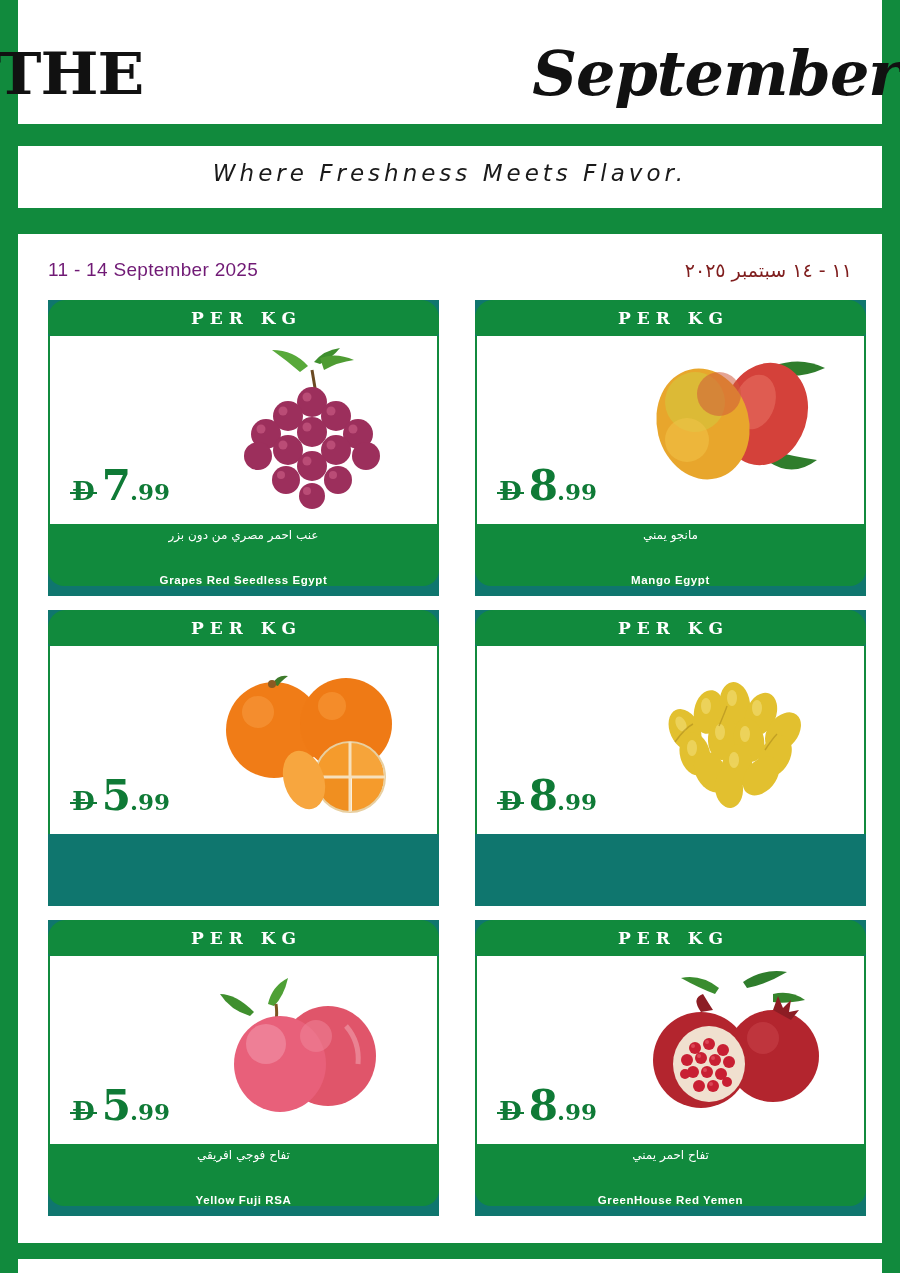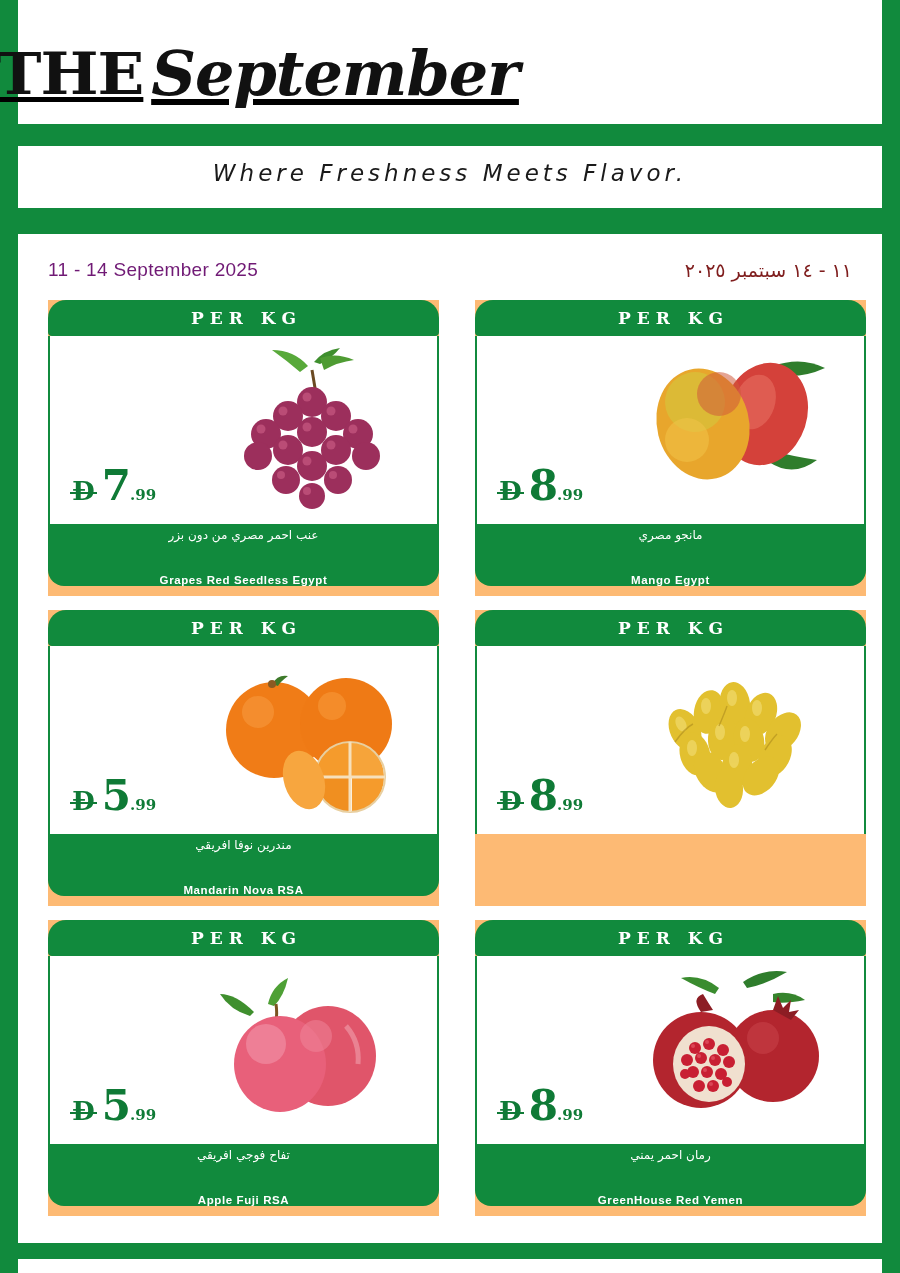--- a/index.html
+++ b/index.html
@@ -27,23 +27,22 @@
     background: #118a3d;
   }
 
   .brand {
     position: absolute;
     left: 0; right: 0;
     top: 34px;
     height: 80px;
     display: flex;
     align-items: center;
-    justify-content: flex-start;
+    justify-content: space-between;
     gap: 12px;
-    text-decoration: underline;
   }
   .brand-the {
     font-family: "DejaVu Serif", serif;
     font-weight: 700;
     font-size: 58px;
     letter-spacing: -1px;
     color: #111111;
     line-height: 1;
     transform: scaleX(1.06);
   }
@@ -116,21 +115,21 @@
     display: grid;
     grid-template-columns: 391px 391px;
     grid-column-gap: 36px;
     grid-row-gap: 14px;
   }
 
   .card {
     position: relative;
     width: 391px;
     height: 296px;
-    background: #fdba74;
+    background: #0f766e;
   }
   .card-header {
     height: 36px;
     background: #118a3d;
     border-radius: 18px;
     display: flex;
     align-items: center;
     justify-content: center;
   }
   .card-header-text {
@@ -168,21 +167,21 @@
   .price-cur::after {
     content: "";
     position: absolute;
     left: -2px;
     right: -2px;
     top: 52%;
     height: 2px;
     background: #0f7a36;
   }
   .price-int { font-size: 42px; letter-spacing: -1px; }
-  .price-dec { font-size: 15px; }
+  .price-dec { font-size: 23px; }
 
   .fruit {
     position: absolute;
     right: 26px;
     top: 8px;
     width: 215px;
     height: 172px;
   }
 
   .card-footer {
@@ -317,21 +316,21 @@
           <ellipse cx="96" cy="50" rx="22" ry="22" fill="#cf5a3a" opacity="0.55"></ellipse>
           <ellipse cx="64" cy="96" rx="22" ry="22" fill="#f1c349" opacity="0.55"></ellipse>
         </svg>
         <div class="price">
           <span class="price-cur">Ð</span>
           <span class="price-int">8</span>
           <span class="price-dec">.99</span>
         </div>
       </div>
       <div class="card-footer">
-        <span class="name-ar">مانجو مصري</span>
+        <span class="name-ar">مانجو يمني</span>
         <span class="name-en">Mango  Egypt</span>
       </div>
     </div>
 
     <div class="card">
       <div class="card-header">
         <span class="card-header-text">PER KG</span>
       </div>
       <div class="card-body">
         <svg class="fruit" viewBox="0 0 215 172">
@@ -349,24 +348,20 @@
             <circle cx="154" cy="123" r="35" fill="none" stroke="#e8cfa0" stroke-width="2"></circle>
             <path d="M154 88 L154 158 M119 123 L189 123" stroke="#f6e0bb" stroke-width="3"></path>
           </g>
           <ellipse cx="108" cy="126" rx="20" ry="30" transform="rotate(-18 108 126)" fill="#f7a63f"></ellipse>
         </svg>
         <div class="price">
           <span class="price-cur">Ð</span>
           <span class="price-int">5</span>
           <span class="price-dec">.99</span>
         </div>
-      </div>
-      <div class="card-footer">
-        <span class="name-ar">مندرين نوفا افريقي</span>
-        <span class="name-en">Mandarin Nova RSA</span>
       </div>
     </div>
 
     <div class="card">
       <div class="card-header">
         <span class="card-header-text">PER KG</span>
       </div>
       <div class="card-body">
         <svg class="fruit" viewBox="0 0 215 172">
           <g fill="#e2c02f">
@@ -424,21 +419,21 @@
           <path d="M150 62 q14 16 12 38" stroke="#f0a0ad" stroke-width="5" fill="none" opacity="0.6"></path>
         </svg>
         <div class="price">
           <span class="price-cur">Ð</span>
           <span class="price-int">5</span>
           <span class="price-dec">.99</span>
         </div>
       </div>
       <div class="card-footer">
         <span class="name-ar">تفاح فوجي افريقي</span>
-        <span class="name-en">Apple Fuji RSA</span>
+        <span class="name-en">Yellow Fuji RSA</span>
       </div>
     </div>
 
     <div class="card">
       <div class="card-header">
         <span class="card-header-text">PER KG</span>
       </div>
       <div class="card-body">
         <svg class="fruit" viewBox="0 0 215 172">
           <path d="M120 18 q20 -14 44 -10 q-20 12 -40 16z" fill="#2f7d2c"></path>
@@ -475,21 +470,21 @@
               <circle cx="88" cy="120" r="2"></circle>
           </g>
         </svg>
         <div class="price">
           <span class="price-cur">Ð</span>
           <span class="price-int">8</span>
           <span class="price-dec">.99</span>
         </div>
       </div>
       <div class="card-footer">
-        <span class="name-ar">رمان احمر يمني</span>
+        <span class="name-ar">تفاح احمر يمني</span>
         <span class="name-en">GreenHouse Red Yemen</span>
       </div>
     </div>
 
   </div>
 
   <div class="bottom-band"></div>
 
 </div>
 

